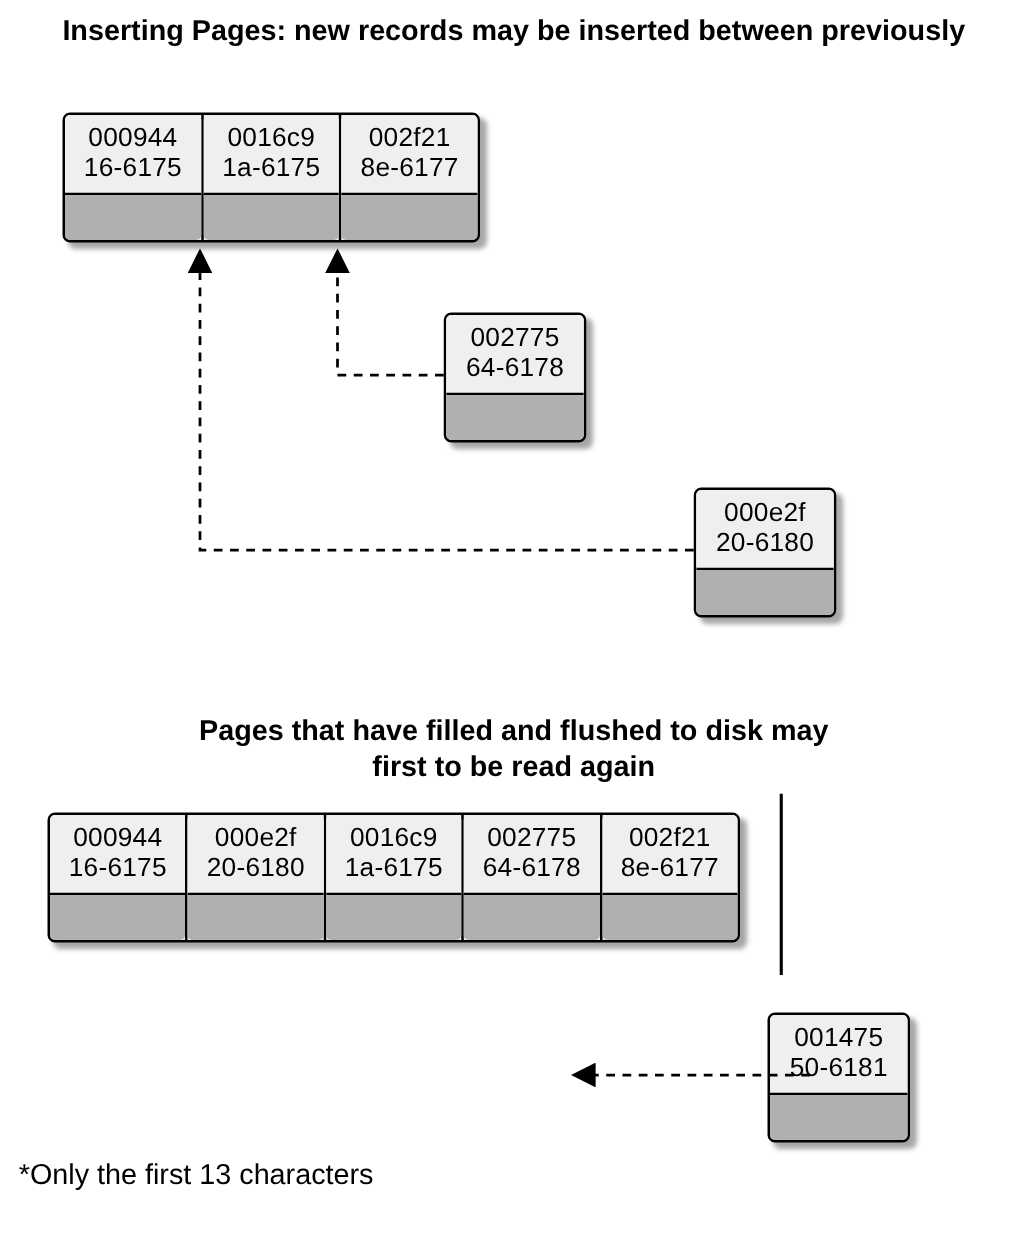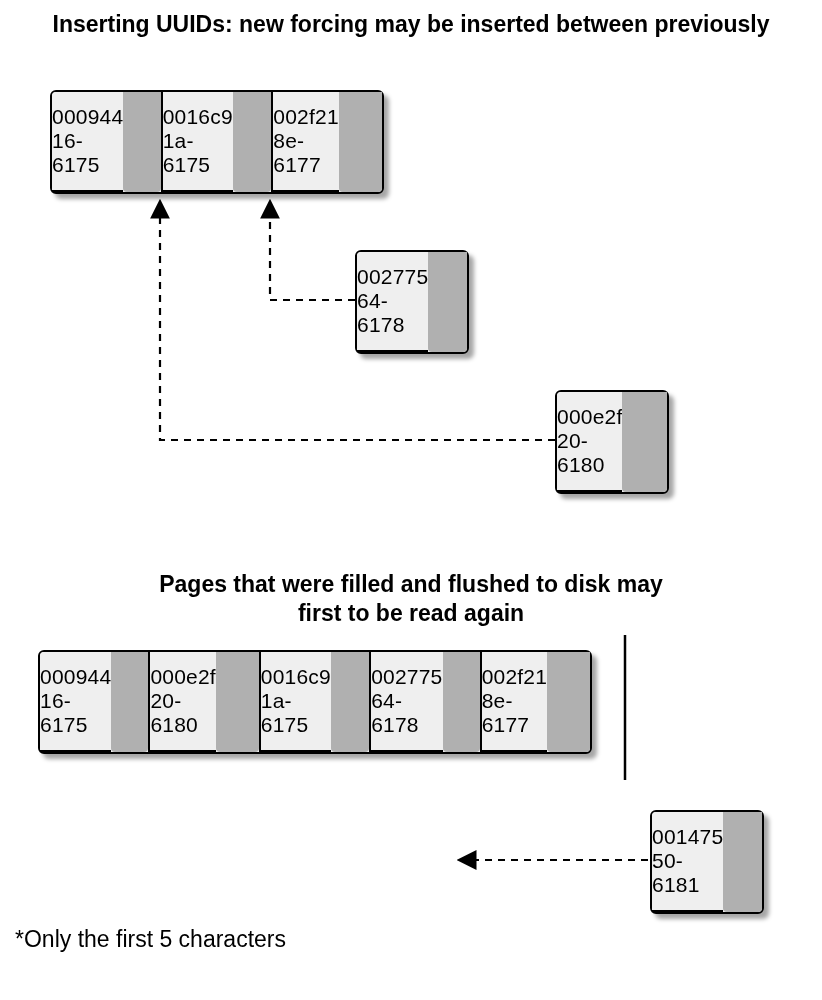--- a/index.html
+++ b/index.html
@@ -36,21 +36,21 @@
     border: 2px solid #000;
     border-radius: 6px;
     background: #efefef;
     box-shadow: 5px 5px 4px rgba(0,0,0,.35);
     display: flex;
   }
   .cell {
     flex: 1 1 0;
     border-right: 2px solid #000;
     display: flex;
-    flex-direction: row;
+    flex-direction: column;
   }
   .cell:last-child { border-right: none; }
   .cell-top {
     flex: 0 0 62px;
     border-bottom: 2px solid #000;
     display: flex;
     flex-direction: column;
     justify-content: center;
     align-items: center;
     background: #efefef;
@@ -76,21 +76,21 @@
     width: 802px; height: 980px;
     pointer-events: none;
   }
 </style>
 </head>
 <body>
 
 <div class="canvas">
 
   <div class="heading" style="top:0;left:0;">
-    <div>Inserting UUIDs:  new forcing may be inserted between previously</div>
+    <div>Inserting Pages:  new records may be inserted between previously</div>
   </div>
 
   <div class="block" style="left:40px; top:80px; width:330px; height:100px;">
     <div class="cell">
       <div class="cell-top">
         <span class="val">000944</span>
         <span class="val">16-6175</span>
       </div>
       <div class="cell-bottom"></div>
     </div>
@@ -124,21 +124,21 @@
     <div class="cell">
       <div class="cell-top">
         <span class="val">000e2f</span>
         <span class="val">20-6180</span>
       </div>
       <div class="cell-bottom"></div>
     </div>
   </div>
 
   <div class="heading" style="top:560px;left:0;">
-    <div>Pages that were filled and flushed to disk may</div>
+    <div>Pages that have filled and flushed to disk may</div>
     <div>first to be read again</div>
   </div>
 
   <div class="block" style="left:28px; top:640px; width:550px; height:100px;">
     <div class="cell">
       <div class="cell-top">
         <span class="val">000944</span>
         <span class="val">16-6175</span>
       </div>
       <div class="cell-bottom"></div>
@@ -166,32 +166,32 @@
     </div>
     <div class="cell">
       <div class="cell-top">
         <span class="val">002f21</span>
         <span class="val">8e-6177</span>
       </div>
       <div class="cell-bottom"></div>
     </div>
   </div>
 
-  <div class="block" style="left:640px; top:800px; width:110px; height:100px;">
+  <div class="block" style="left:604px; top:800px; width:110px; height:100px;">
     <div class="cell">
       <div class="cell-top">
         <span class="val">001475</span>
         <span class="val">50-6181</span>
       </div>
       <div class="cell-bottom"></div>
     </div>
   </div>
 
   <div class="footnote" style="left:5px; top:915px;">
-    <div>*Only the first 5 characters</div>
+    <div>*Only the first 13 characters</div>
   </div>
 
   <svg class="wires">
     <defs>
       <marker id="arrow" viewBox="0 0 12 12" refX="10" refY="6" markerWidth="9" markerHeight="9" orient="auto-start-reverse">
         <path d="M 0 0 L 12 6 L 0 12 z" fill="#000"></path>
       </marker>
     </defs>
 
     <path d="M 345 290 L 260 290 L 260 192" fill="none" stroke="#000" stroke-width="2.2" stroke-dasharray="7 6" marker-end="url(#arrow)"></path>

